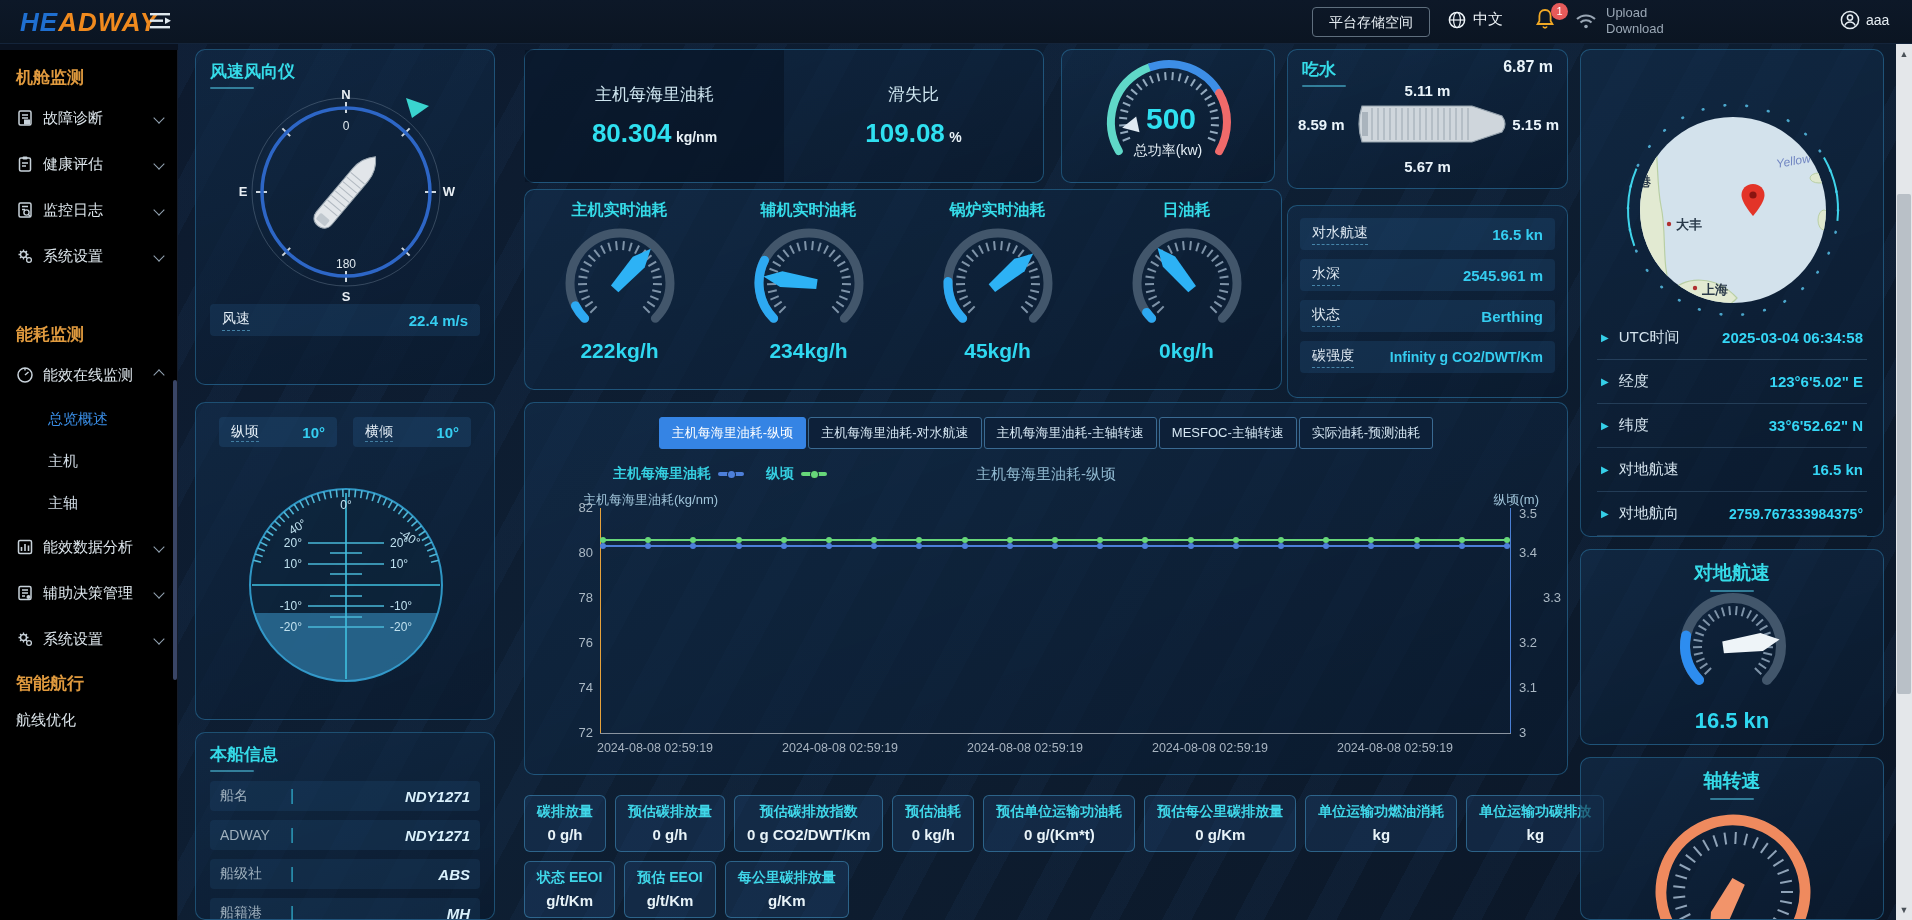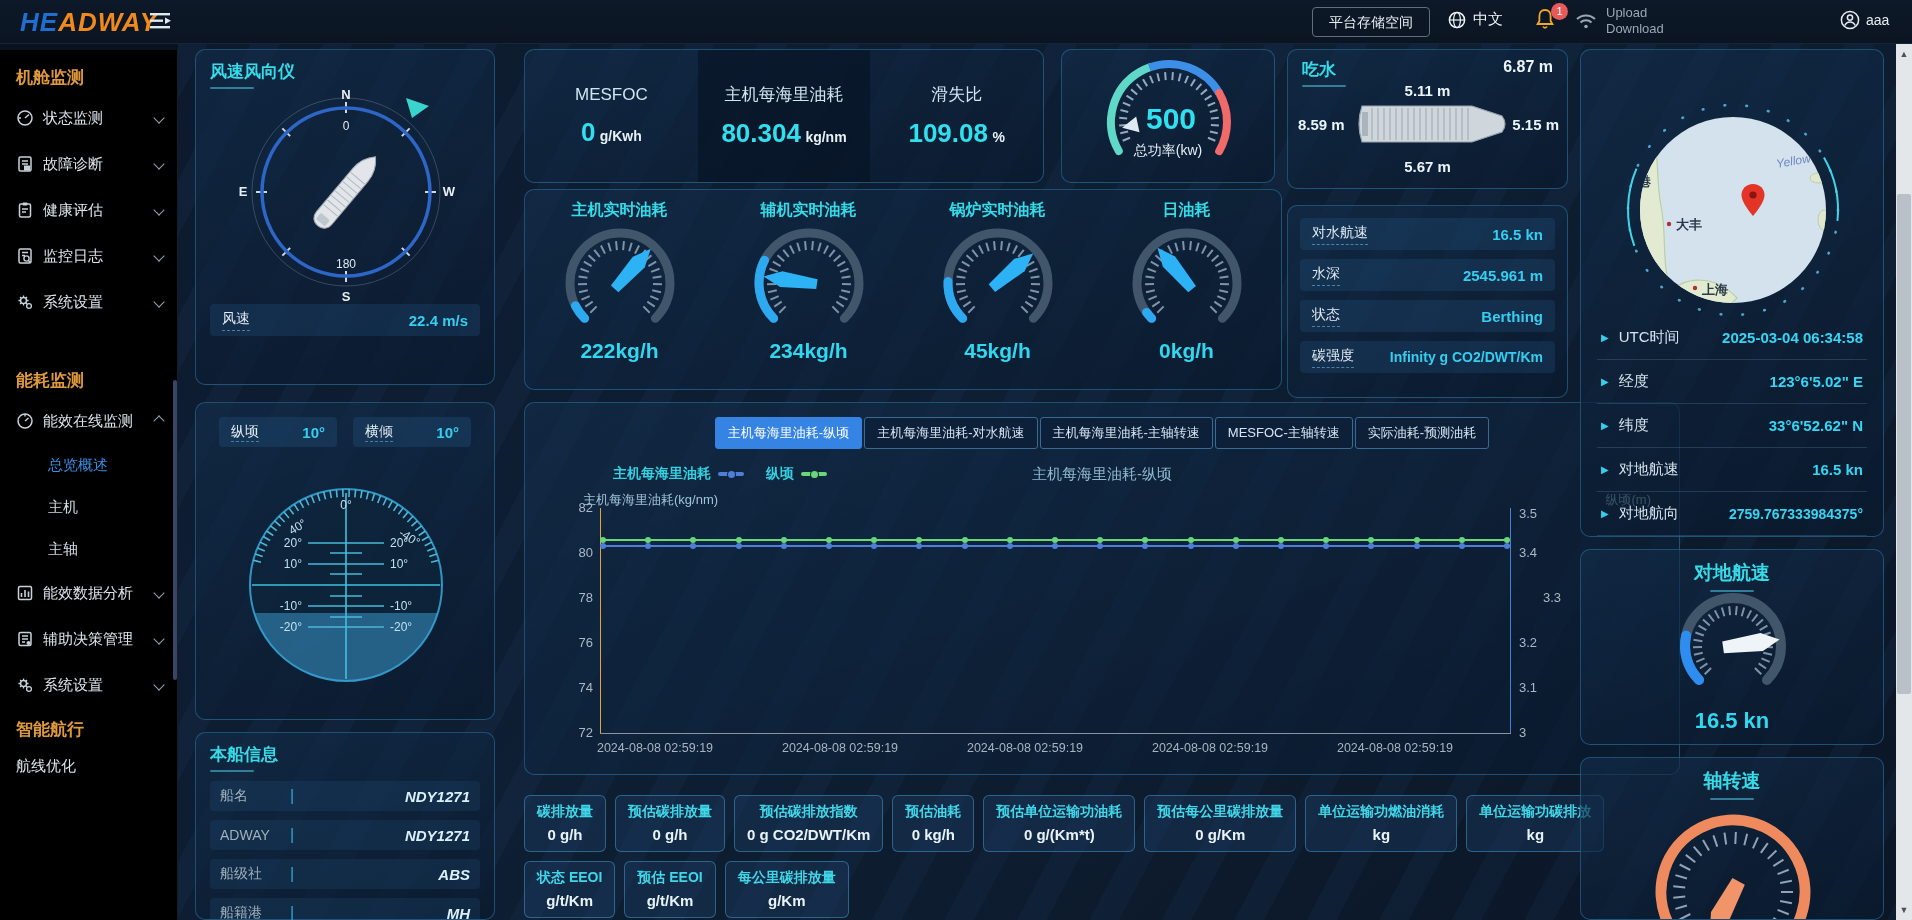--- a/index.html
+++ b/index.html
@@ -179,29 +179,20 @@
       <circle cx="10" cy="7.6" r="2.6" fill="none" stroke="#e6edf2" stroke-width="1.5"></circle>
       <path d="M4.8 15.5 C6 12.8 8 12 10 12 C12 12 14 12.8 15.2 15.5" fill="none" stroke="#e6edf2" stroke-width="1.5"></path>
     </svg>
     <span>aaa</span>
   </div>
 </div>
 
 <div id="sidebar">
   <div class="sb-section">机舱监测</div>
 
-  <div class="sb-item">
-    <svg class="sb-ic" viewBox="0 0 18 18">
-        <circle cx="9" cy="9" r="7" fill="none" stroke="#c8d2da" stroke-width="1.5"></circle>
-        <path d="M9 9 L13 5.5" stroke="#c8d2da" stroke-width="1.5"></path>
-        <path d="M2.5 9 L5 9" stroke="#c8d2da" stroke-width="1.5"></path>
-      </svg>
-    <span>状态监测</span>
-      <span class="chev"></span>
-  </div>
   <div class="sb-item">
     <svg class="sb-ic" viewBox="0 0 18 18">
         <rect x="3" y="2" width="12" height="14" rx="1.5" fill="none" stroke="#c8d2da" stroke-width="1.5"></rect>
         <path d="M6 6 h6 M6 9 h6" stroke="#c8d2da" stroke-width="1.4"></path>
         <rect x="8" y="10.5" width="6" height="5" fill="#c8d2da"></rect>
       </svg>
     <span>故障诊断</span>
       <span class="chev"></span>
   </div>
   <div class="sb-item">
@@ -324,24 +315,20 @@
     </g>
     <polygon points="175,18 198,26 181,38" fill="#3ad4cf"></polygon>
   </svg>
   <div class="kvrow abs" style="left:14px; right:14px; top:254px;">
     <span class="kl">风速</span>
       <span class="kv">22.4 m/s</span>
   </div>
 </div>
 
 <div class="panel" style="left:524px; top:49px; width:520px; height:134px; display:flex;">
-  <div class="mes-cell">
-    <div class="mes-label">MESFOC</div>
-    <div><span class="mes-val">0</span> <span class="mes-unit">g/Kwh</span></div>
-  </div>
   <div class="mes-cell mid">
     <div class="mes-label">主机每海里油耗</div>
     <div><span class="mes-val">80.304</span> <span class="mes-unit">kg/nm</span></div>
   </div>
   <div class="mes-cell">
     <div class="mes-label">滑失比</div>
     <div><span class="mes-val">109.08</span> <span class="mes-unit">%</span></div>
   </div>
 </div>
 
@@ -702,21 +689,21 @@
       <span class="sep">|</span>
       <span class="sv">ABS</span>
   </div>
   <div class="si-row">
     <span class="sl">船籍港</span>
       <span class="sep">|</span>
       <span class="sv">MH</span>
   </div>
 </div>
 
-<div class="panel" id="chart-panel" style="left:524px; top:402px; width:1156px; height:373px;padding-left:16px;">
+<div class="panel" id="chart-panel" style="left:524px; top:402px; width:1044px; height:373px;padding-left:16px;">
   <div class="tabs" id="chart-tabs">
       <div class="tab active">主机每海里油耗-纵顷</div>
       <div class="tab">主机每海里油耗-对水航速</div>
       <div class="tab">主机每海里油耗-主轴转速</div>
       <div class="tab">MESFOC-主轴转速</div>
       <div class="tab">实际油耗-预测油耗</div>
     </div>
   <div class="legend" id="chart-legend">
       <div class="leg-item">
         <span>主机每海里油耗</span>

